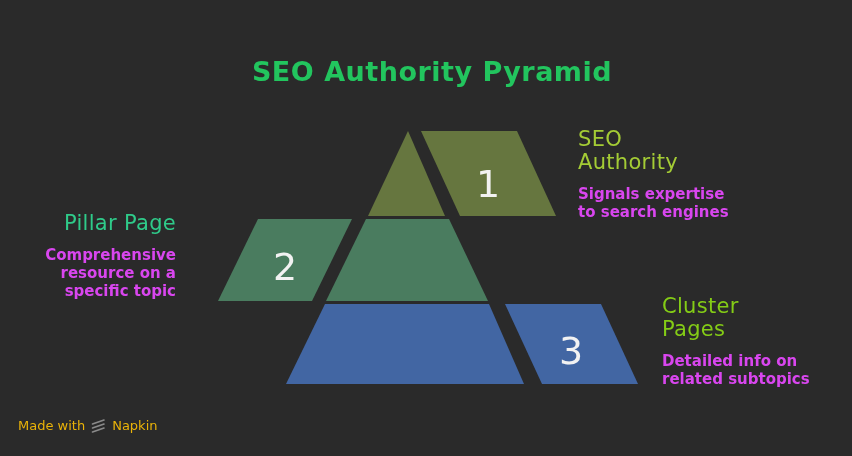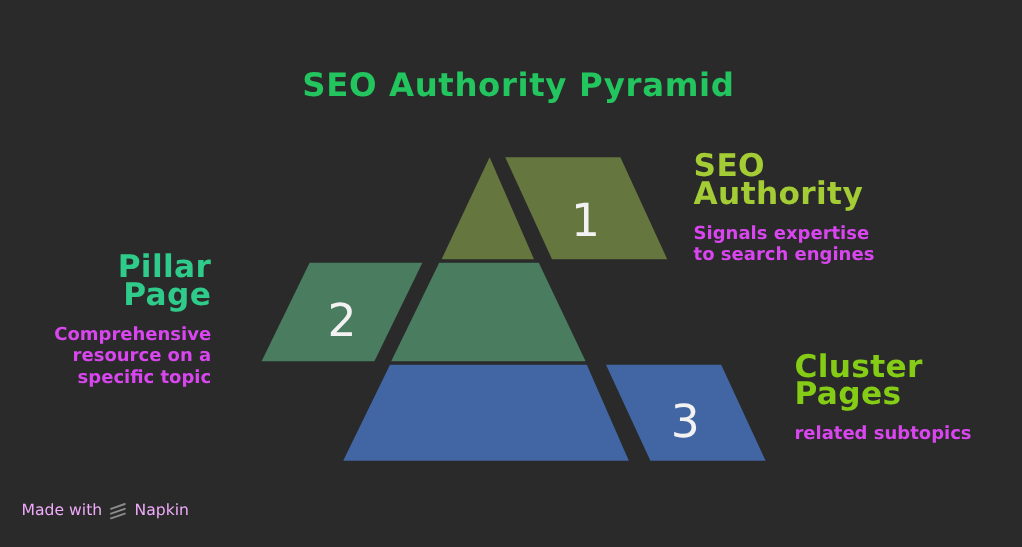--- a/index.html
+++ b/index.html
@@ -35,22 +35,22 @@
   .tier-number {
     font-family: "DejaVu Sans", "Liberation Sans", sans-serif;
     font-size: 38px;
     fill: #f2f2f2;
     text-anchor: middle;
   }
   .label-block {
     position: absolute;
   }
   .label-title {
-    font-size: 26px;
-    font-weight: 700;
+    font-size: 21px;
+    font-weight: 400;
     line-height: 23px;
     letter-spacing: 0.3px;
     margin-bottom: 11px;
   }
   .label-desc {
     font-size: 15px;
     font-weight: 700;
     line-height: 18px;
     color: #d946ef;
   }
@@ -61,21 +61,21 @@
   .block-cluster { left: 662px; top: 295px; text-align: left; }
   .block-cluster .label-title { color: #84cc16; }
   .watermark {
     position: absolute;
     left: 18px;
     top: 418px;
     display: inline-flex;
     align-items: center;
     gap: 6px;
     font-size: 13px;
-    color: #f0abfc;
+    color: #eab308;
     text-decoration: none;
     cursor: pointer;
   }
   .napkin-logo { display: inline-block; }
 </style>
 </head>
 <body>
 
 <div class="canvas">
 
@@ -117,20 +117,21 @@
       <div>specific topic</div>
     </div>
   </div>
 
   <div class="label-block block-cluster">
     <div class="label-title">
       <div>Cluster</div>
       <div>Pages</div>
     </div>
     <div class="label-desc">
+      <div>Detailed info on</div>
       <div>related subtopics</div>
     </div>
   </div>
 
   <div class="watermark">
     <span>Made with</span>
     <svg class="napkin-logo" width="15" height="14" viewBox="0 0 15 14">
       <path d="M1.5 5 L13 1" stroke="#8a8a8a" stroke-width="1.6" stroke-linecap="round" fill="none"></path>
       <path d="M1.5 9 L13 5" stroke="#8a8a8a" stroke-width="1.6" stroke-linecap="round" fill="none"></path>
       <path d="M1.5 13 L13 9" stroke="#8a8a8a" stroke-width="1.6" stroke-linecap="round" fill="none"></path>

